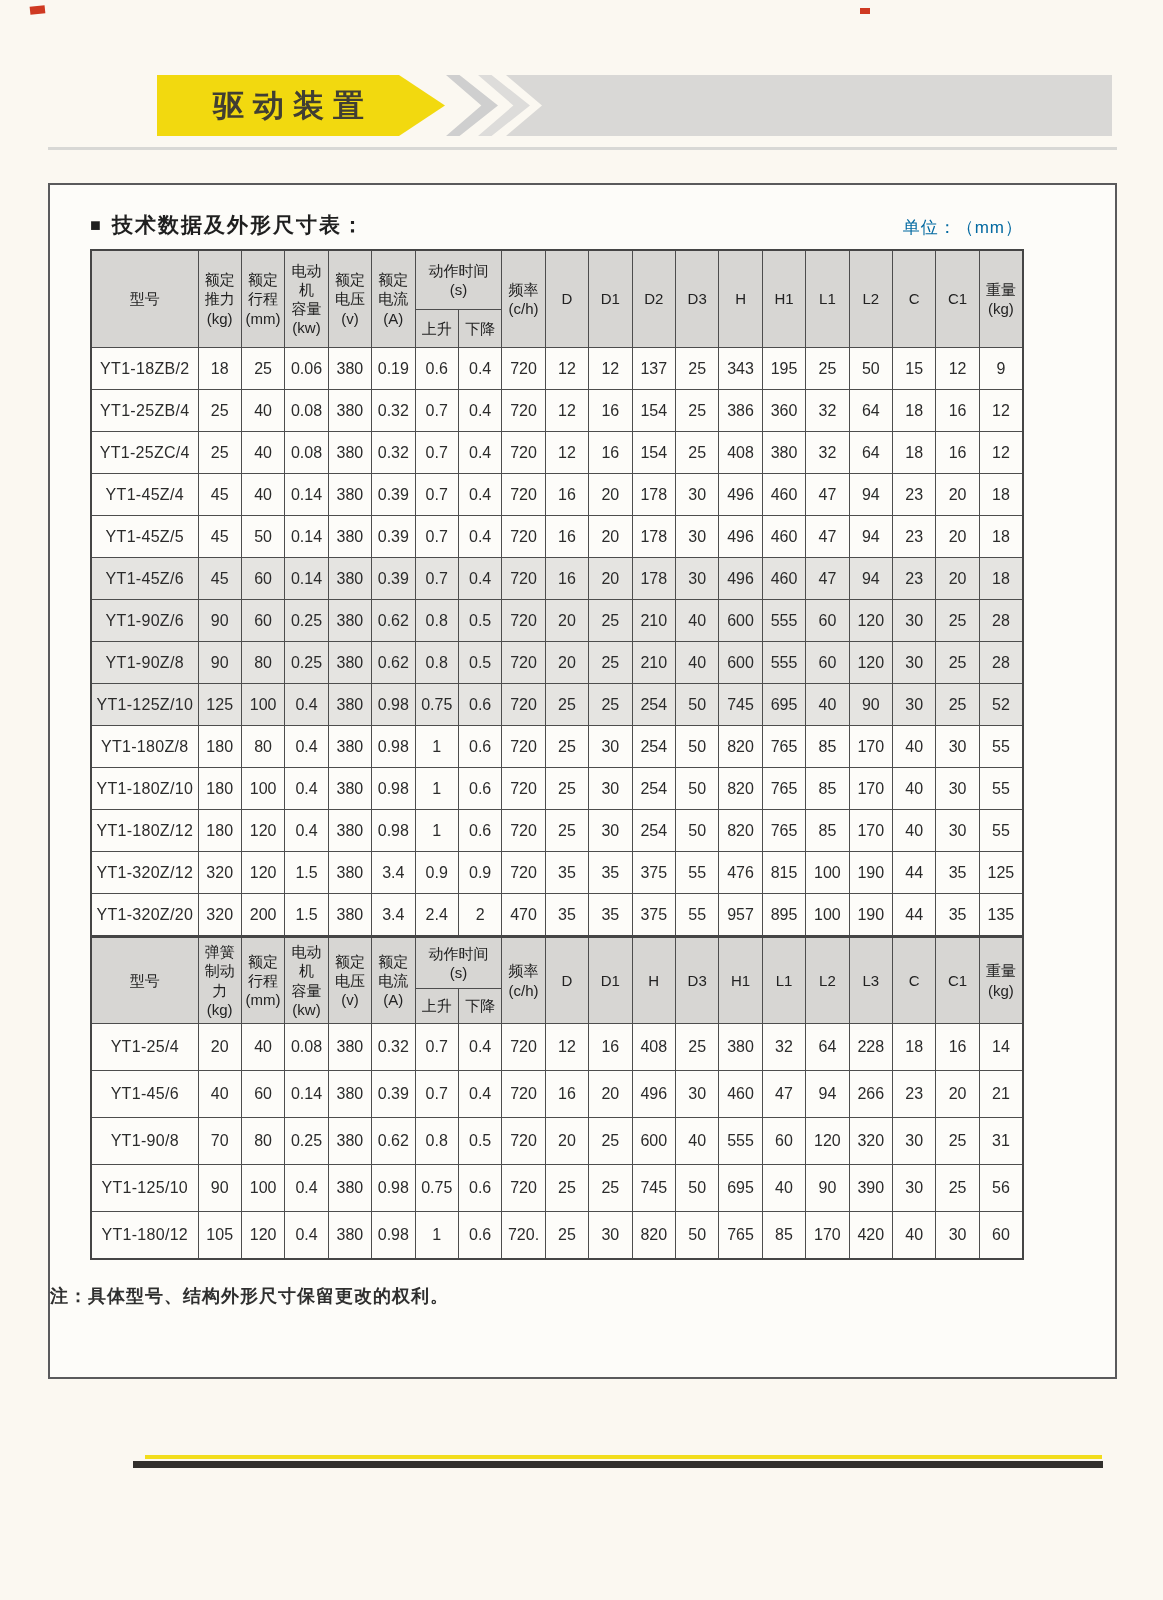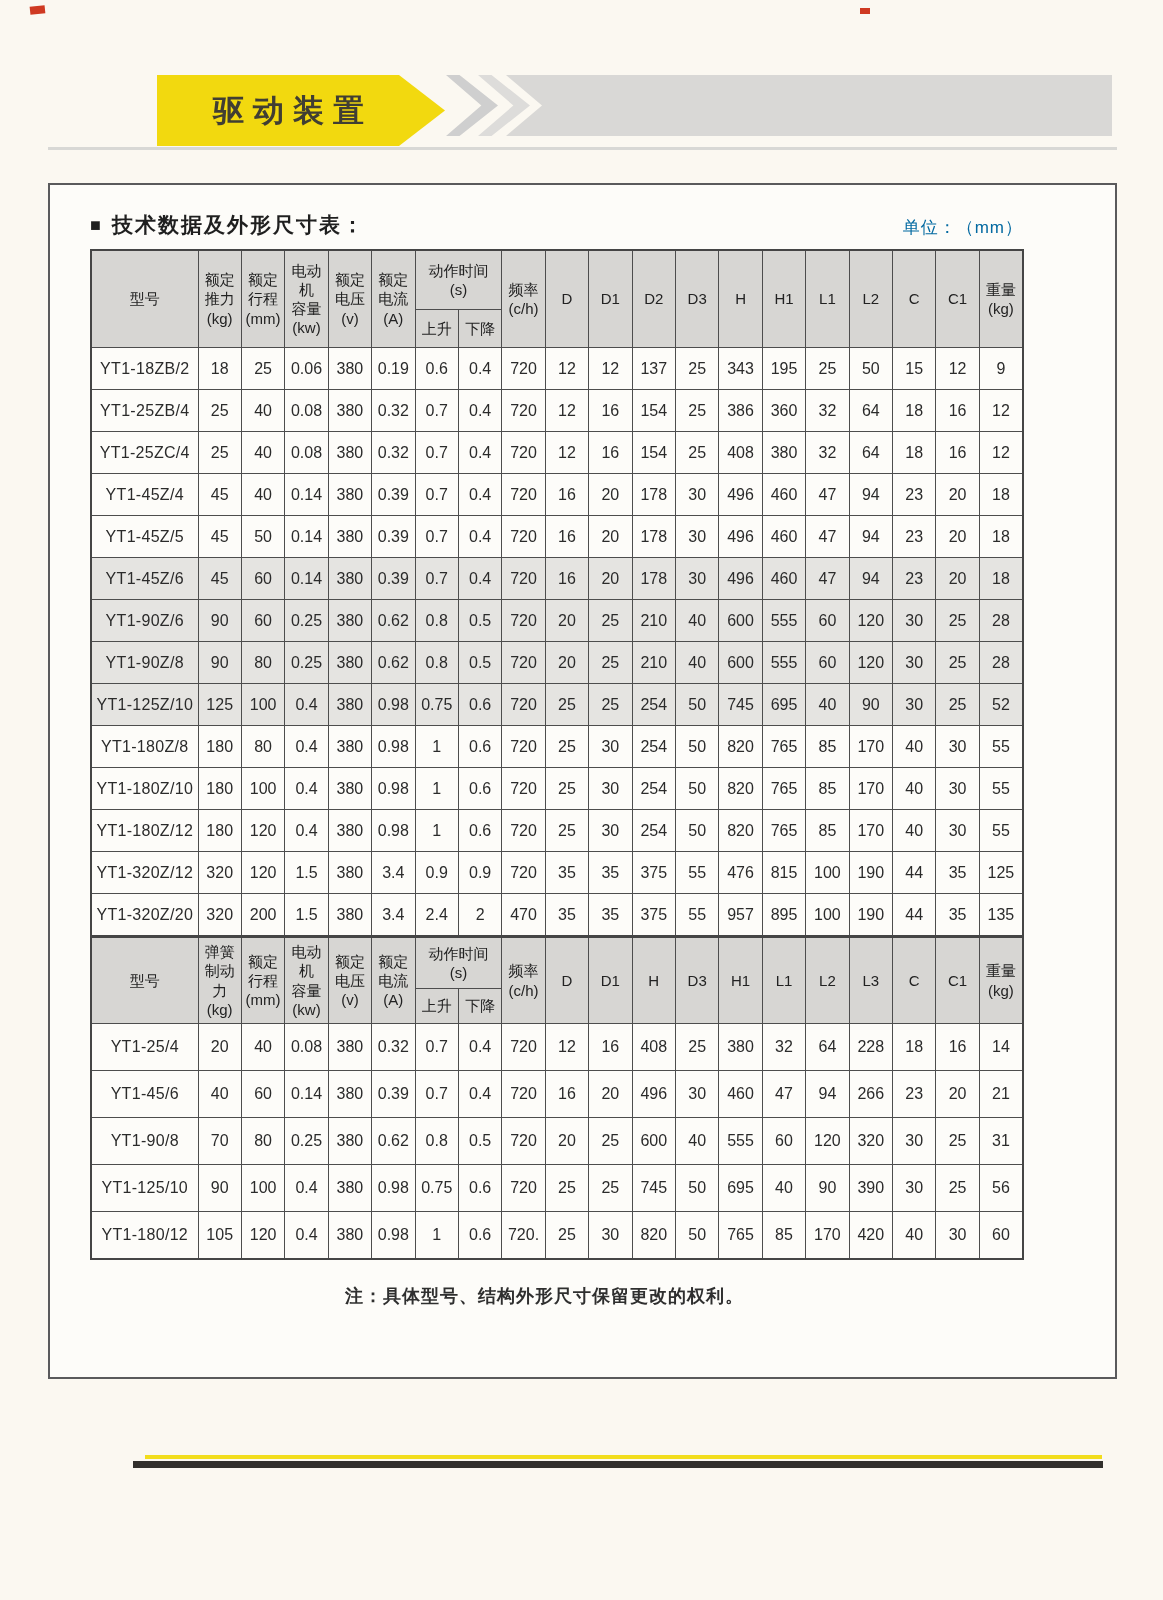--- a/index.html
+++ b/index.html
@@ -13,21 +13,21 @@
   }
   .page{position:absolute;inset:0;}
 
   
   .red-mark{position:absolute;background:#cf3a22;}
   .red-mark-left{left:30px;top:6px;width:15px;height:8px;transform:rotate(-6deg);}
   .red-mark-right{left:860px;top:8px;width:10px;height:6px;}
 
   
   .banner-yellow{
-    position:absolute;left:157px;top:75px;width:288px;height:71px;
+    position:absolute;left:157px;top:75px;width:288px;height:61px;
     background:#f2d90f;
     clip-path:polygon(0 0, calc(100% - 46px) 0, 100% 50%, calc(100% - 46px) 100%, 0 100%);
     display:flex;align-items:center;
   }
   .banner-text{
     font-size:31px;font-weight:600;letter-spacing:9px;
     color:#403e33;padding-left:56px;white-space:nowrap;
   }
   .chevron{position:absolute;top:75px;width:52px;height:61px;}
   .chevron1{left:446px;background:#cfcfcf;
@@ -78,21 +78,21 @@
   #table2 thead tr.h1 th{height:50px;}
   #table2 thead tr.h2 th{height:34px;}
   #table1 tbody td{height:41px;font-size:16px;}
   #table2 tbody td{height:46px;font-size:16px;}
   .spec-table td.model{font-size:15px;letter-spacing:0.3px;}
   
   #table1 tbody tr:nth-of-type(n+6):nth-of-type(-n+9) td{background:#e5e4e1;}
   #table2{margin-top:-1px;}
 
   .note{
-    margin:24px 76px 0 0;text-align:center;
+    margin:24px 76px 0 0;text-align:left;
     font-size:18px;font-weight:600;color:#2f2f2f;letter-spacing:1px;
   }
 
   
   .rule-yellow{position:absolute;left:145px;top:1455px;width:957px;height:4px;background:#f2dd1c;}
   .rule-black{position:absolute;left:133px;top:1461px;width:970px;height:7px;background:#32302c;}
 </style>
 </head>
 <body>
 

